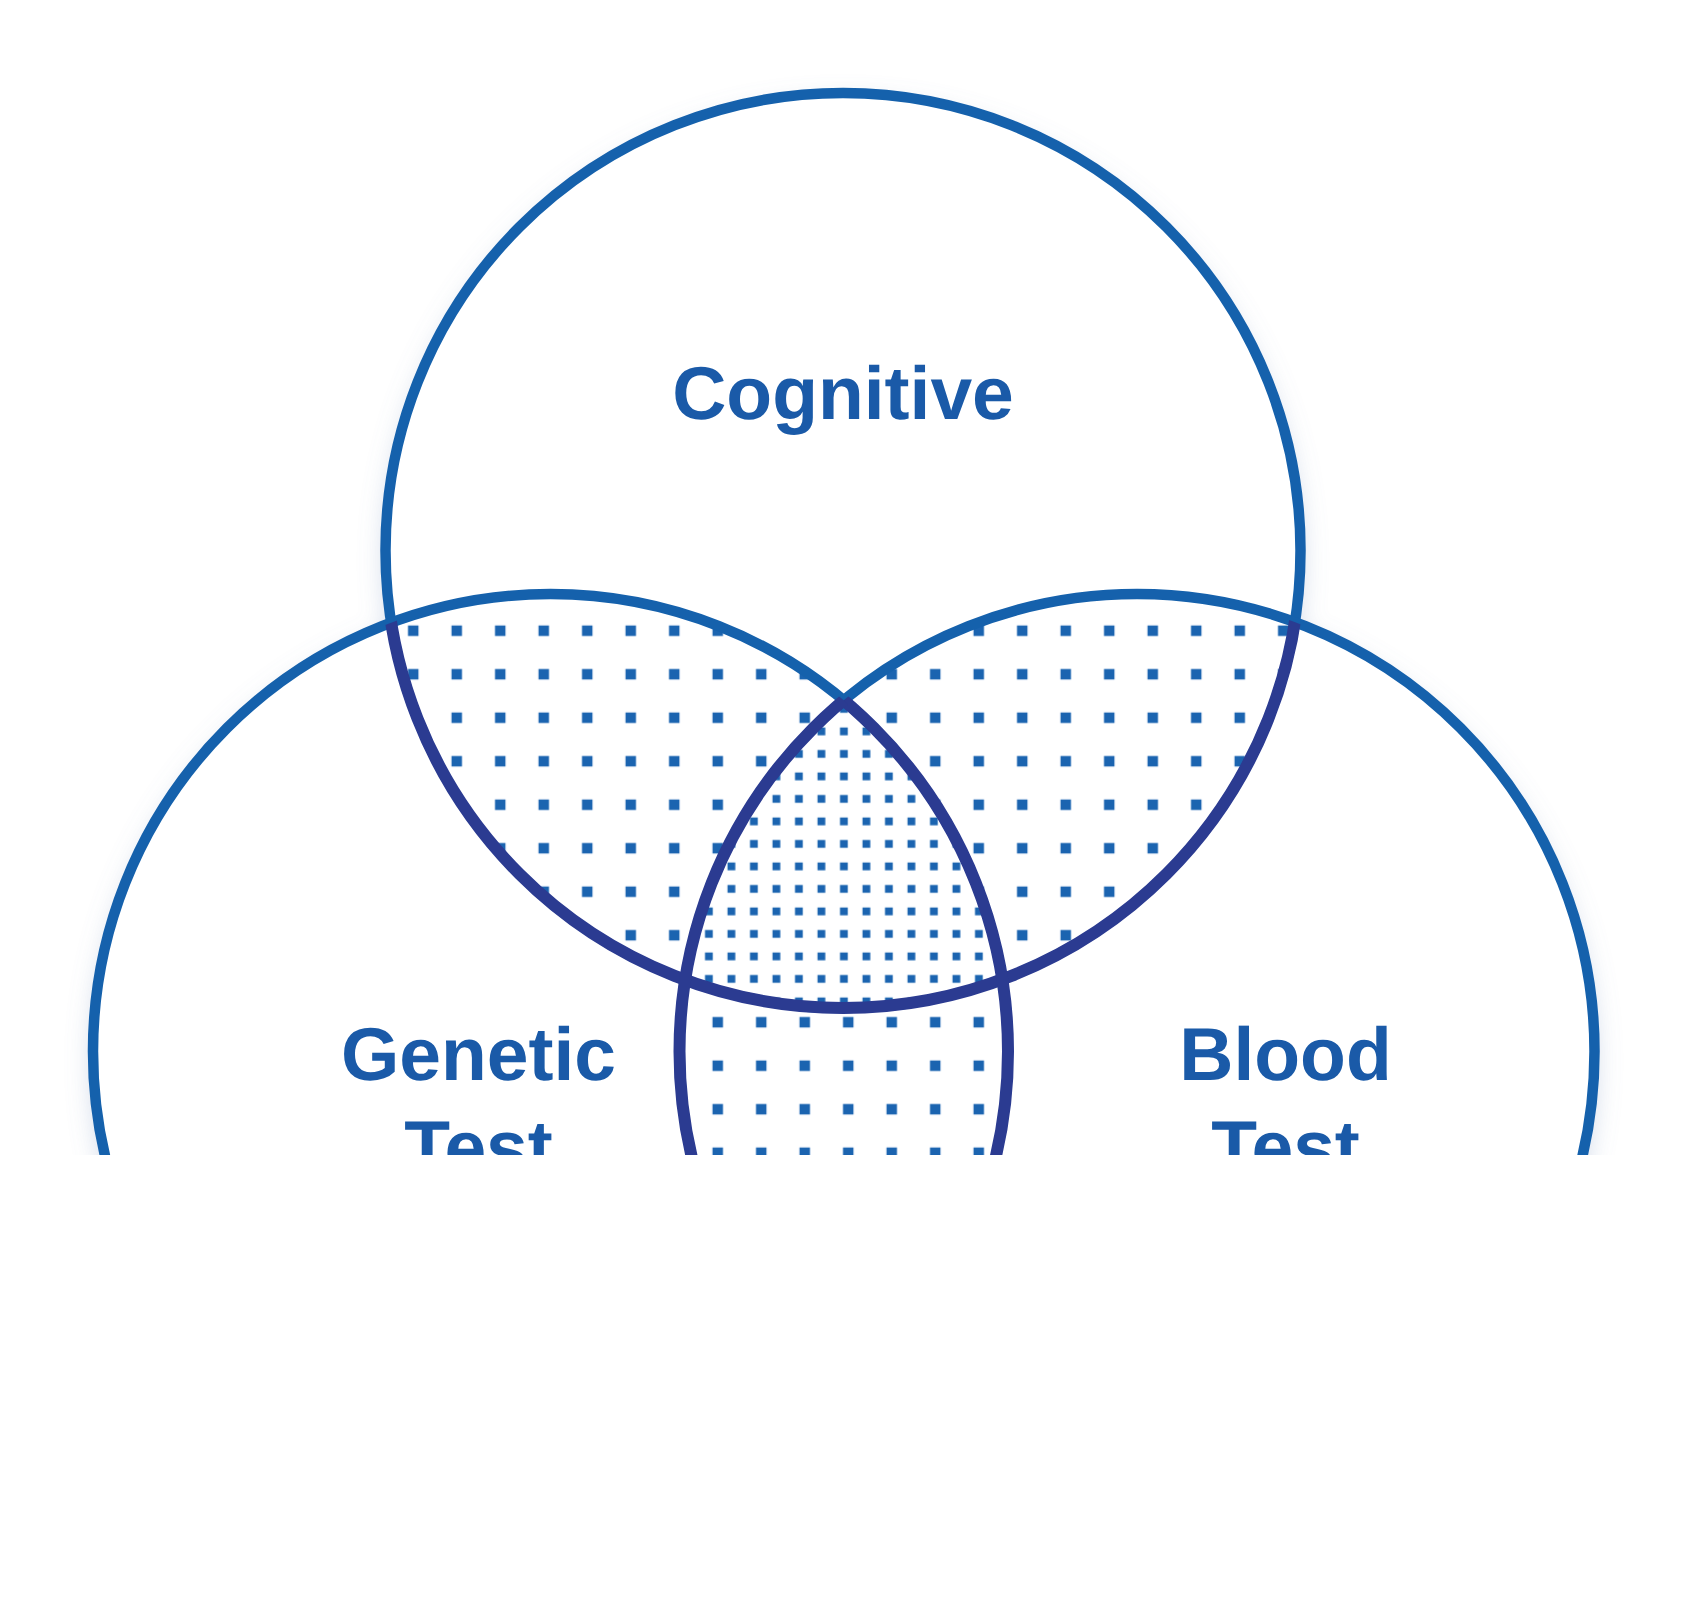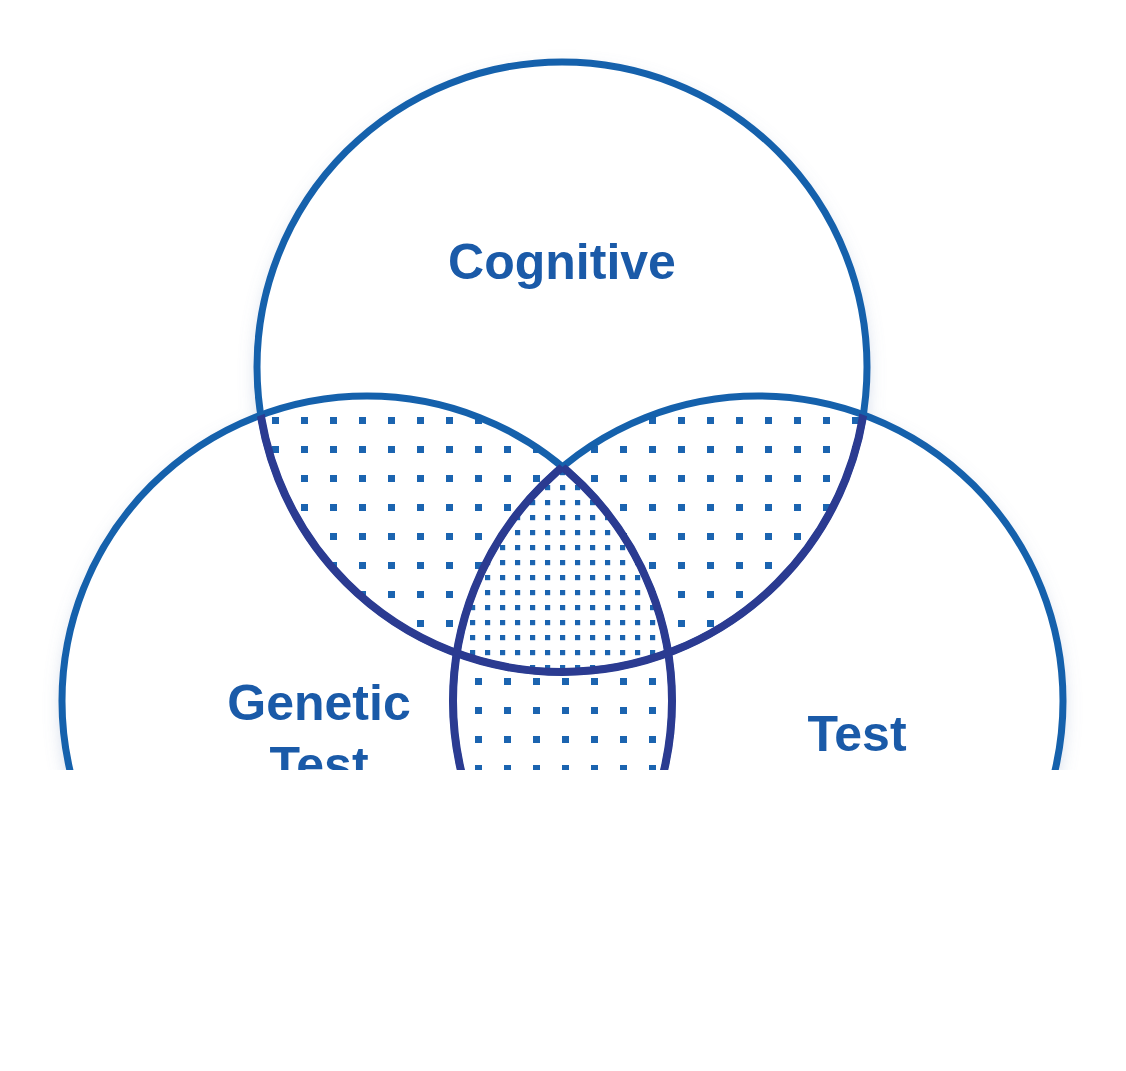--- a/index.html
+++ b/index.html
@@ -119,16 +119,17 @@
   </svg>
 
   <div class="set-label label-cognitive">
     <span>Cognitive</span>
   </div>
   <div class="set-label label-genetic">
     <span>Genetic</span>
     <span>Test</span>
   </div>
   <div class="set-label label-blood">
+    <span>Blood</span>
     <span>Test</span>
   </div>
 
 </div>
 
 </body></html>

